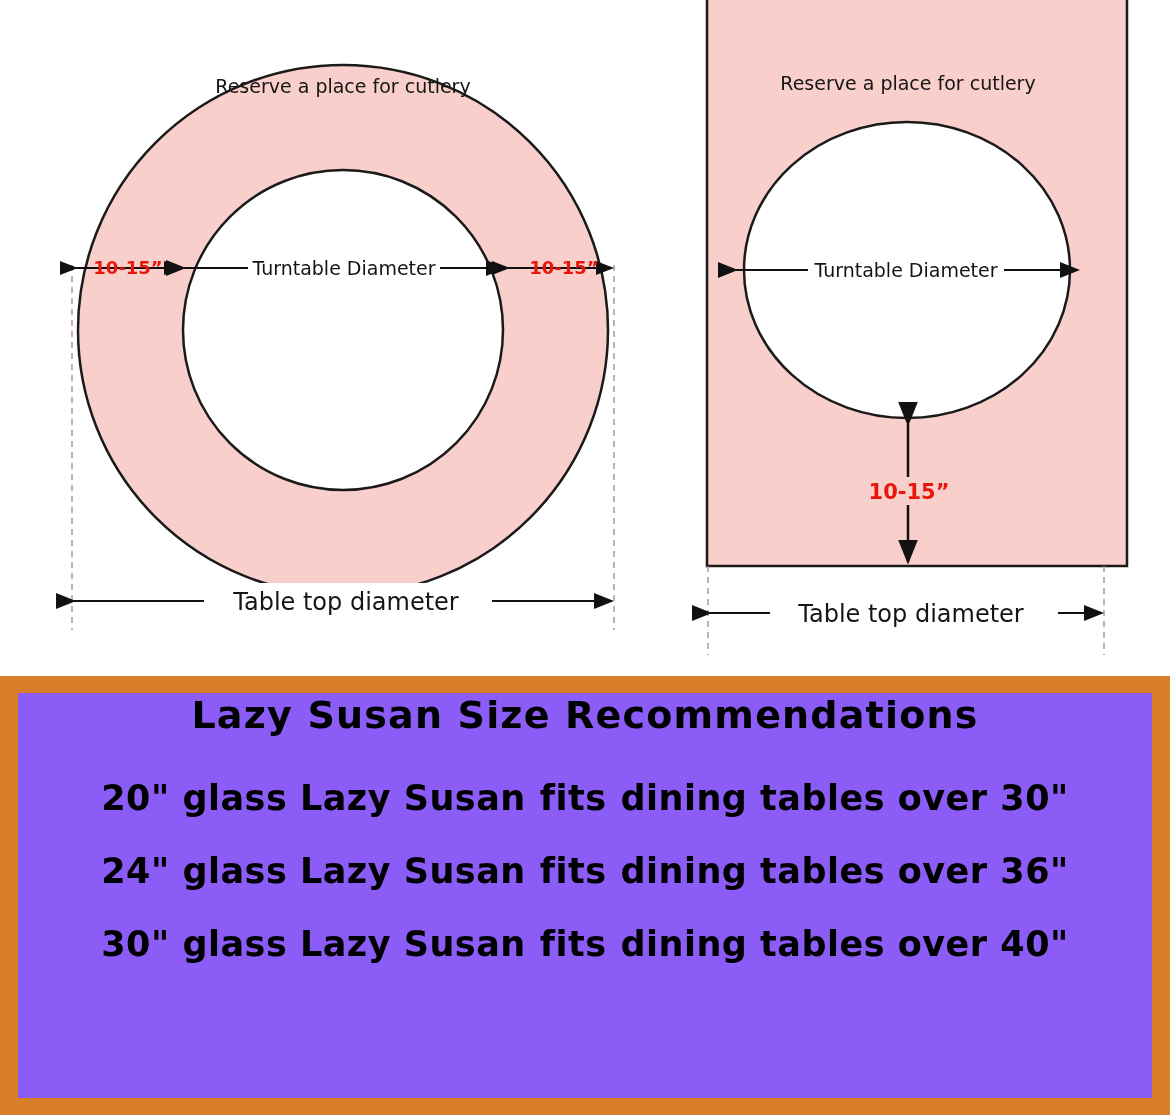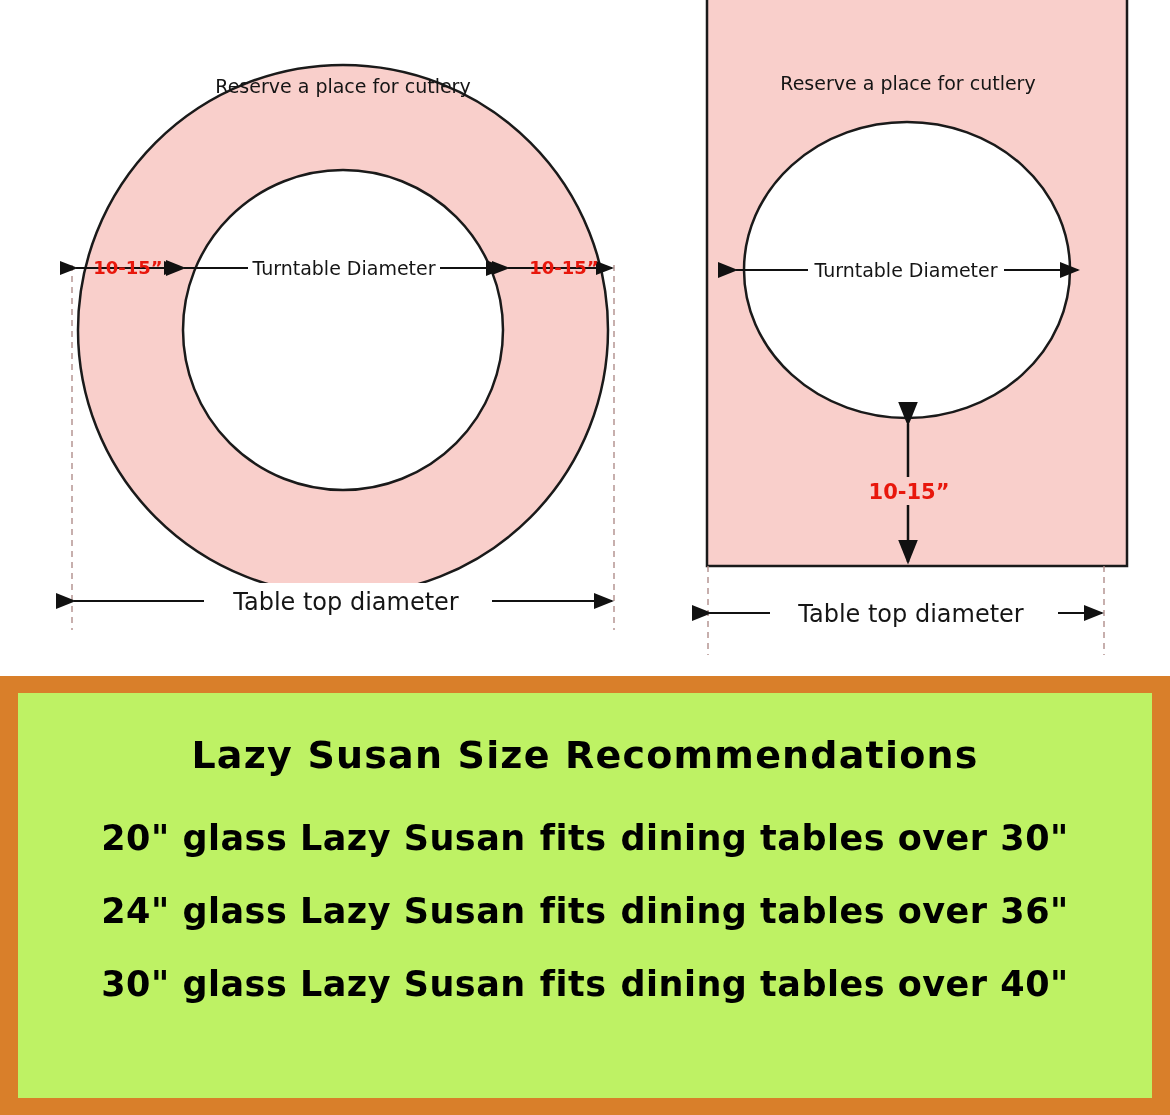--- a/index.html
+++ b/index.html
@@ -54,23 +54,22 @@
     top: 676px;
     width: 1170px;
     height: 439px;
     background: #d97f2a;
     box-sizing: border-box;
     padding: 17px 18px 17px 18px;
   }
   #recommend-inner {
     width: 100%;
     height: 100%;
-    background: #bef264;
+    background: #8b5cf6;
     box-sizing: border-box;
-    padding-top: 40px;
   }
   #recommend-title {
     text-align: center;
     font-family: "DejaVu Sans", sans-serif;
     font-size: 38px;
     font-weight: bold;
     color: #000000;
     letter-spacing: 1.2px;
     margin-bottom: 22px;
   }

